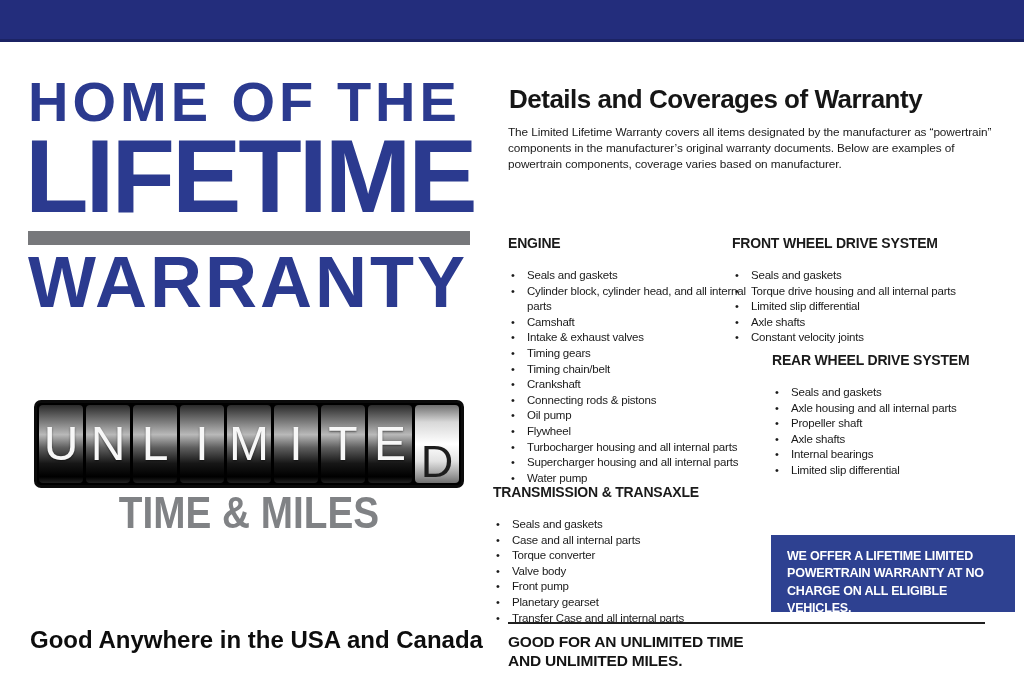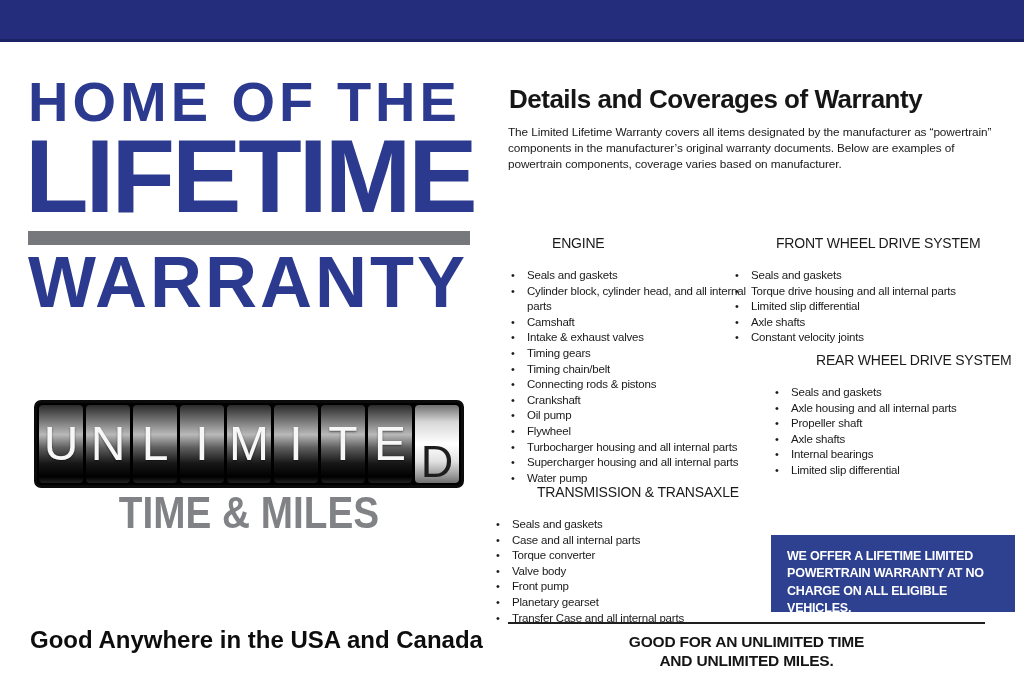--- a/index.html
+++ b/index.html
@@ -49,41 +49,41 @@
     font-size:24px;font-weight:bold;color:#0d0d0d;line-height:1.1;white-space:nowrap;}
 
   
   .details-title{position:absolute;left:509px;top:86px;
     font-size:26px;font-weight:bold;letter-spacing:-.5px;color:#161616;
     line-height:1;white-space:nowrap;}
   .details-intro{position:absolute;left:508px;top:124px;width:494px;
     font-size:11.8px;line-height:16px;color:var(--text-dark);letter-spacing:-.1px;}
 
   .cov-section{position:absolute;}
-  .cov-section h3{font-size:14px;font-weight:normal;letter-spacing:-.2px;
-    color:var(--text-dark);line-height:1;white-space:nowrap;margin-left:44px;}
+  .cov-section h3{font-size:14px;font-weight:bold;letter-spacing:-.2px;
+    color:var(--text-dark);line-height:1;white-space:nowrap;}
   .cov-section ul{list-style:none;margin-top:18px;}
   .cov-section li{position:relative;padding-left:19px;
     font-size:11.5px;letter-spacing:-.2px;line-height:15.6px;color:var(--text-dark);}
   .cov-section li::before{content:"\2022";position:absolute;left:3px;top:0;
     font-size:11px;color:var(--text-dark);}
 
   #sec-engine{left:508px;top:236px;width:262px;}
   #sec-transmission{left:493px;top:485px;width:262px;}
   #sec-front{left:732px;top:236px;width:248px;}
   #sec-rear{left:772px;top:353px;width:248px;}
 
   .promo-box{position:absolute;left:771px;top:535px;width:244px;height:77px;
     background:var(--promo-bg);color:#fff;padding:13px 16px;
     font-size:12.5px;font-weight:bold;line-height:1.38;letter-spacing:-.2px;}
 
   .footer-divider{position:absolute;left:508px;top:622px;width:477px;height:2px;
     background:#1f1f1f;}
   .footer-note{position:absolute;left:508px;top:632px;width:477px;
-    text-align:center;font-size:15.5px;font-weight:bold;letter-spacing:-.2px;
+    text-align:left;font-size:15.5px;font-weight:bold;letter-spacing:-.2px;
     color:#141414;line-height:1.25;}
 </style>
 </head>
 <body>
 
 <div class="page">
 
   <div class="top-bar"></div>
 
   <div class="brand-line1">HOME OF THE</div>
@@ -130,22 +130,22 @@
 
   <div class="cov-section" id="sec-engine">
     <h3>ENGINE</h3>
     <ul>
         <li>Seals and gaskets</li>
         <li>Cylinder block, cylinder head, and all internal parts</li>
         <li>Camshaft</li>
         <li>Intake &amp; exhaust valves</li>
         <li>Timing gears</li>
         <li>Timing chain/belt</li>
+        <li>Crankshaft</li>
         <li>Connecting rods &amp; pistons</li>
-        <li>Crankshaft</li>
         <li>Oil pump</li>
         <li>Flywheel</li>
         <li>Turbocharger housing and all internal parts</li>
         <li>Supercharger housing and all internal parts</li>
         <li>Water pump</li>
       </ul>
   </div>
 
   <div class="cov-section" id="sec-transmission">
     <h3>TRANSMISSION &amp; TRANSAXLE</h3>

